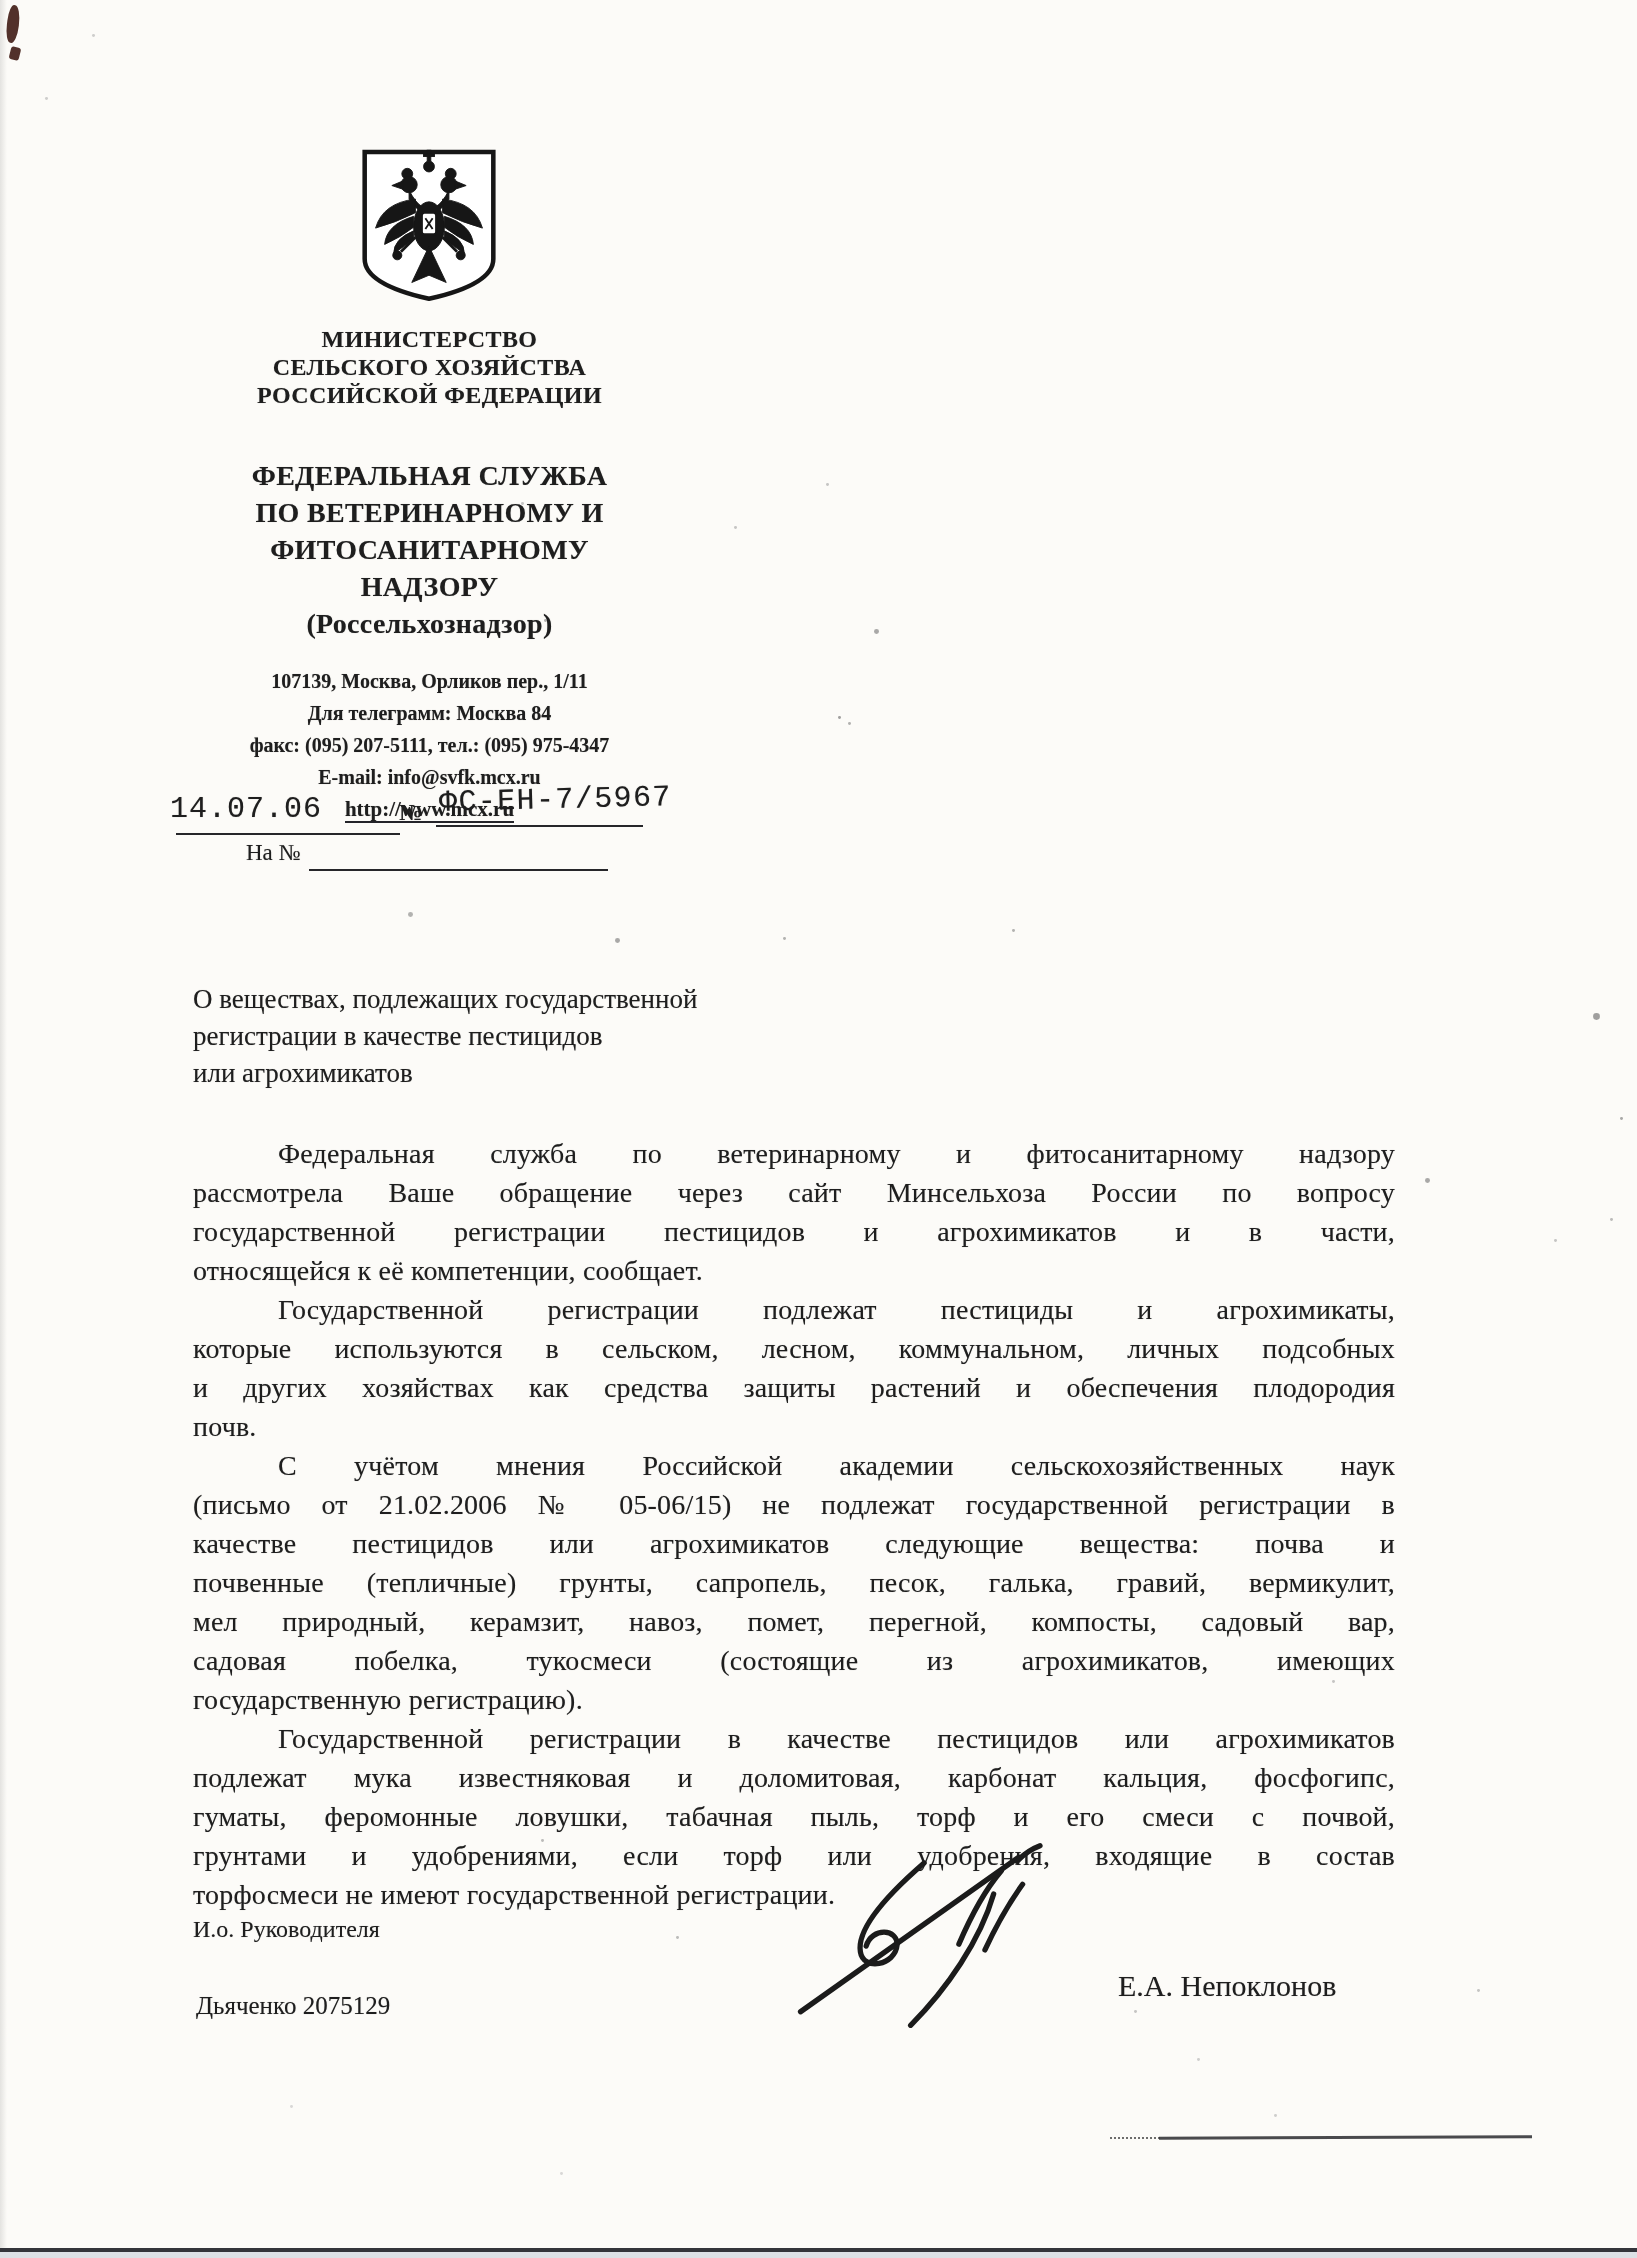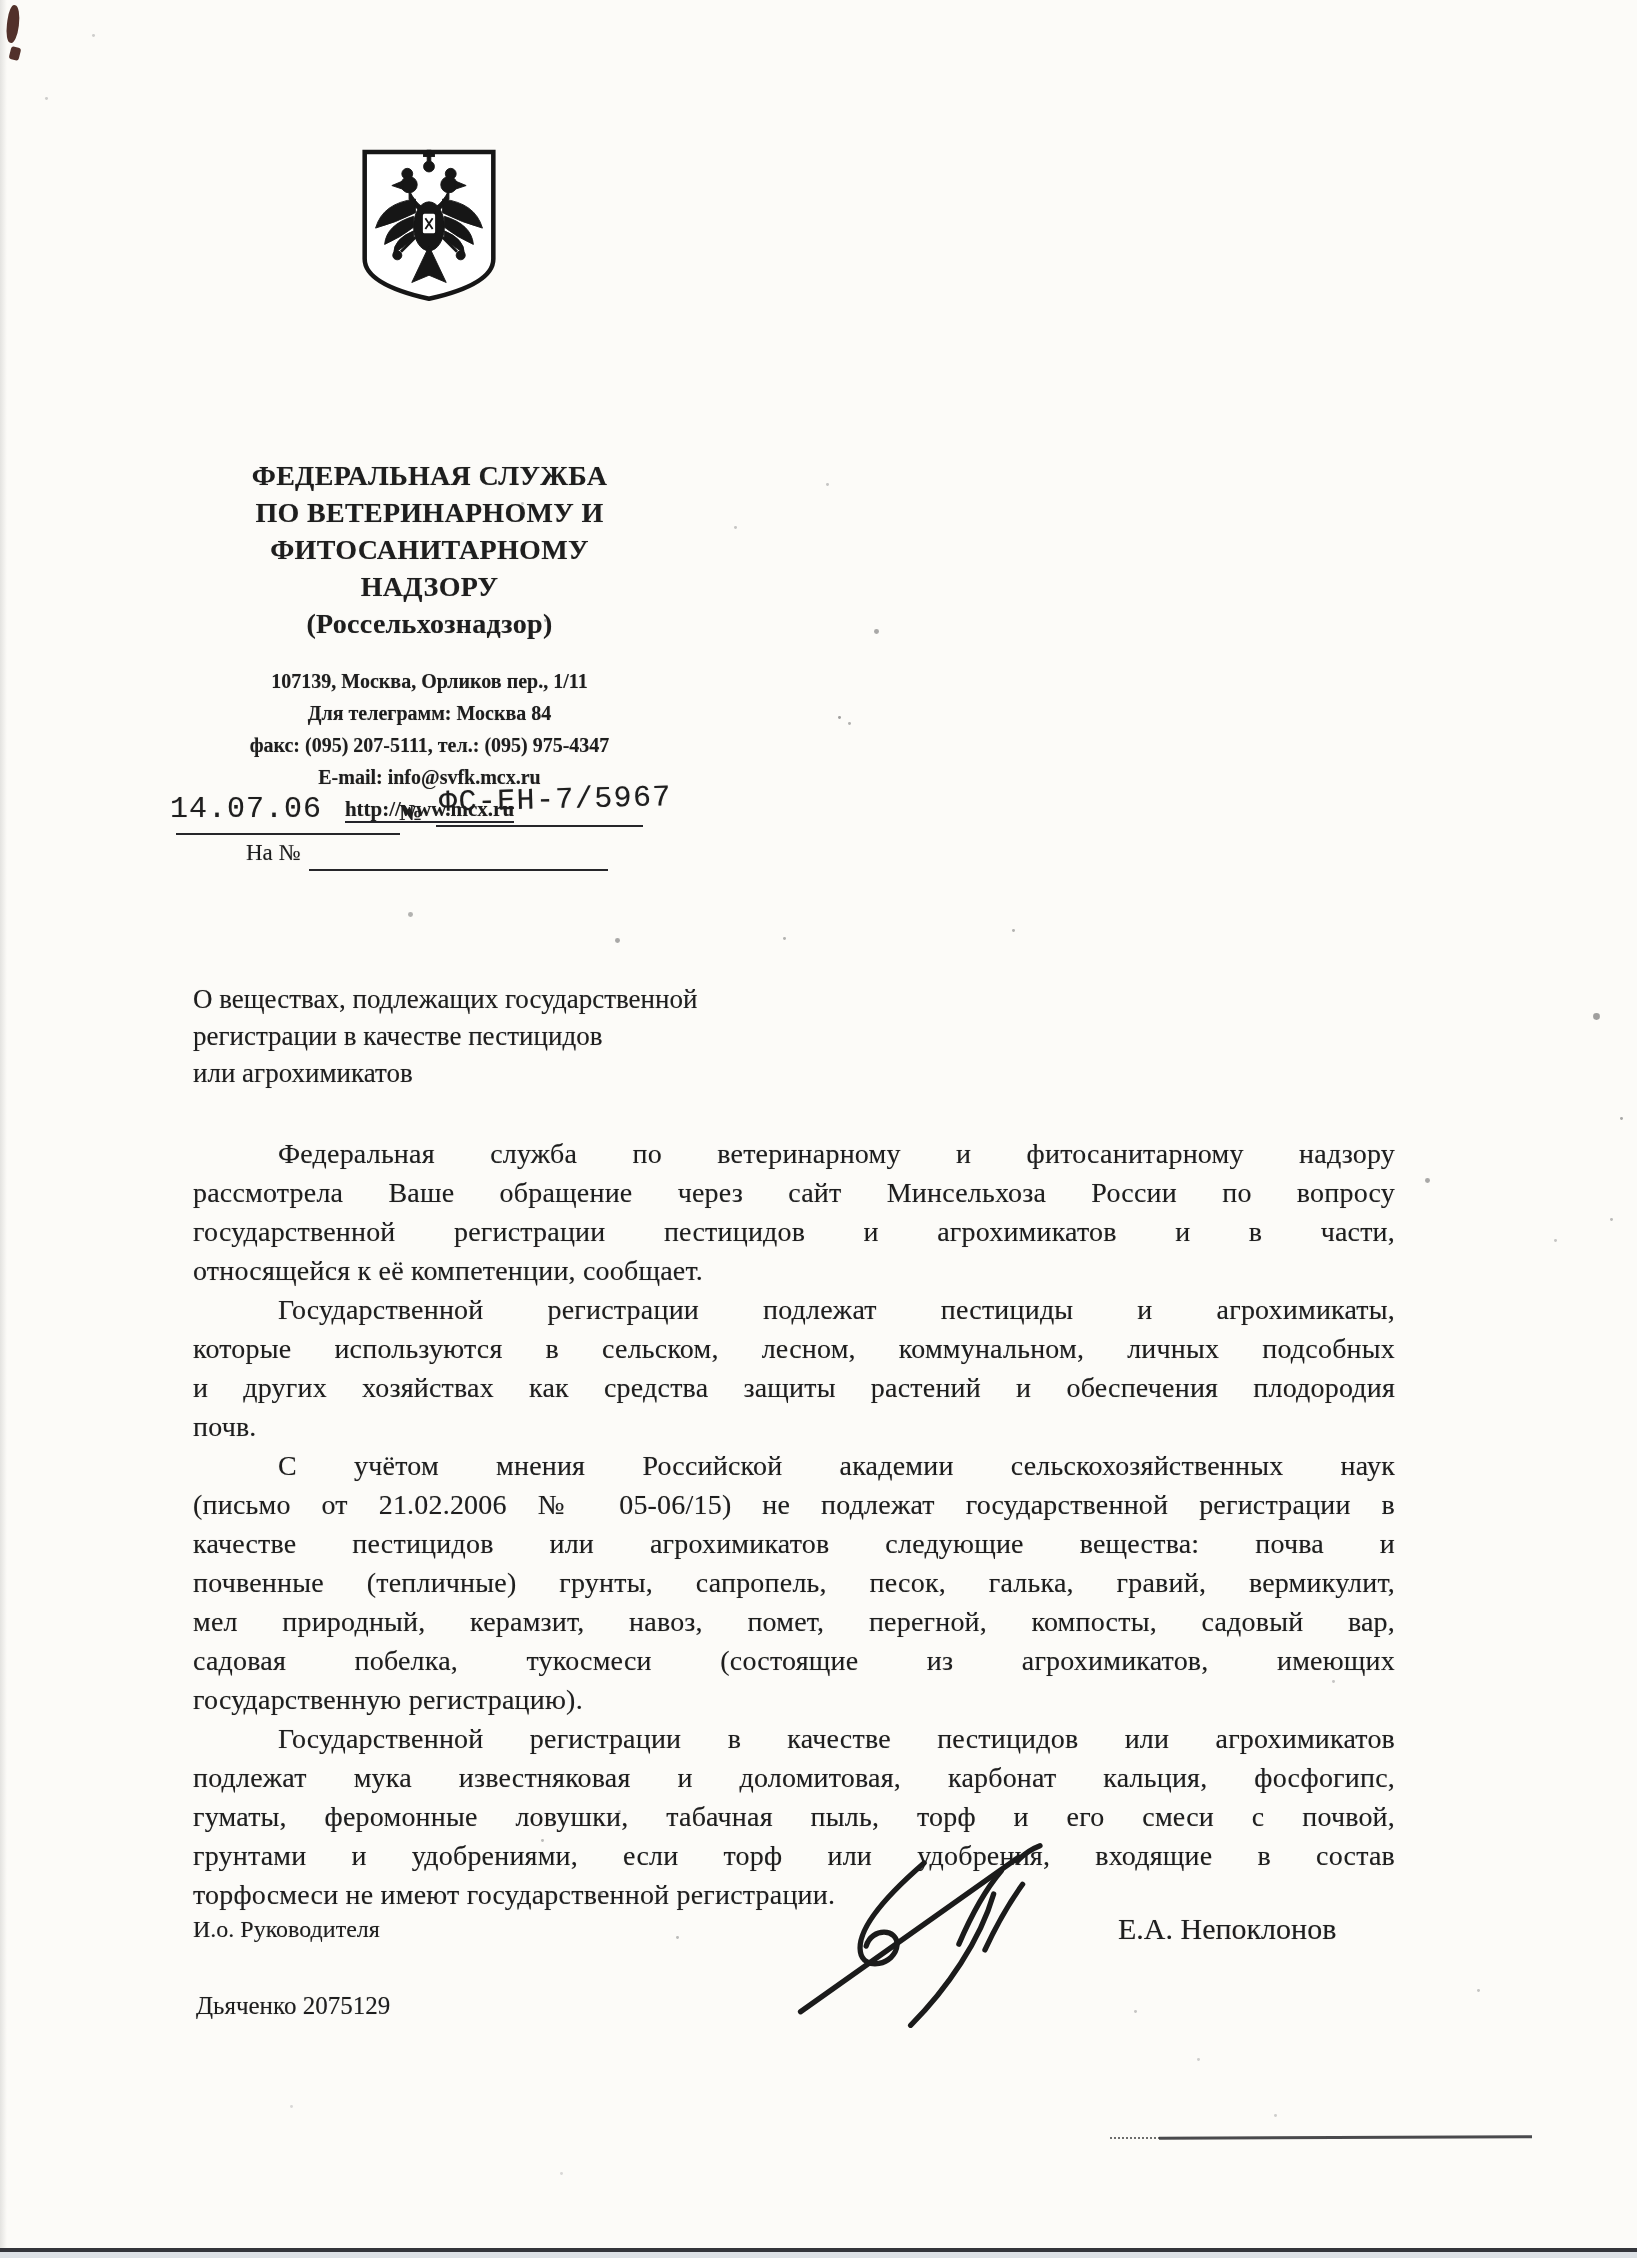--- a/index.html
+++ b/index.html
@@ -34,21 +34,21 @@
   .u3{left:309px;top:869px;width:299px;}
   
   .subject{position:absolute;left:193px;top:981px;width:618px;font-size:27px;line-height:37px;}
   
   .body-text{position:absolute;left:193px;top:1134px;width:1202px;font-size:28px;line-height:39px;letter-spacing:0.2px;}
   .ln{text-align:justify;text-align-last:justify;}
   .ln.first{padding-left:85px;}
   .ln.last{text-align-last:left;}
   
   .signer-title{position:absolute;left:193px;top:1916px;font-size:24px;}
-  .signer-name{position:absolute;left:1118px;top:1912px;font-size:30px;}
+  .signer-name{position:absolute;left:1118px;top:1969px;font-size:30px;}
   .executor{position:absolute;left:196px;top:1992px;font-size:25px;}
   .sign{position:absolute;left:787px;top:1834px;width:309px;height:201px;}
   
   .corner-mark{position:absolute;background:#3a140e;opacity:.88;}
   .cm1{left:6.8px;top:4.8px;width:11.6px;height:38px;border-radius:45% 55% 50% 50%;transform:rotate(7deg);}
   .cm2{left:9.7px;top:47px;width:9.7px;height:12.6px;border-radius:2.9px;transform:rotate(14deg);}
   .fax-line-dots{position:absolute;left:1110px;top:2137px;width:50px;border-top:2.9px dotted #4a4a4a;opacity:.8;}
   .fax-line{position:absolute;left:1159px;top:2136px;width:373px;height:2.9px;background:#36363a;transform:rotate(-.25deg);opacity:.9;}
   .bottom-edge{position:absolute;left:0;top:2248px;width:1638px;height:3.9px;background:#34353b;}
   .bottom-band{position:absolute;left:0;top:2252px;width:1638px;height:6.8px;background:#dde1e6;}
@@ -96,20 +96,25 @@
       <path d="M85 114 L66 154 L85 146 L104 154 Z"></path>
       <circle cx="50" cy="124" r="5"></circle>
       <circle cx="120" cy="124" r="5"></circle>
       <path d="M54 120 L70 104" stroke-width="3" fill="none"></path>
       <path d="M116 120 L100 104" stroke-width="3" fill="none"></path>
     </g>
     <rect x="77" y="77" width="16" height="24" rx="3" fill="#ffffff" stroke="#161616" stroke-width="2.5"></rect>
     <path d="M81 83 l8 12 M89 83 l-8 12" stroke="#161616" stroke-width="2" fill="none"></path>
   </svg>
 
+  <div class="ministry">
+    <div>МИНИСТЕРСТВО</div>
+    <div>СЕЛЬСКОГО ХОЗЯЙСТВА</div>
+    <div>РОССИЙСКОЙ ФЕДЕРАЦИИ</div>
+  </div>
 
   <div class="service">
     <div>ФЕДЕРАЛЬНАЯ СЛУЖБА</div>
     <div>ПО ВЕТЕРИНАРНОМУ И</div>
     <div>ФИТОСАНИТАРНОМУ</div>
     <div>НАДЗОРУ</div>
     <div>(Россельхознадзор)</div>
   </div>
 
   <div class="addr">

